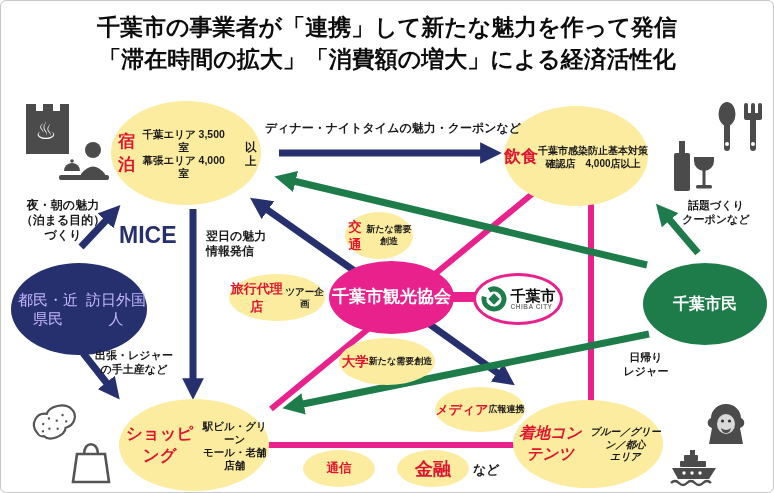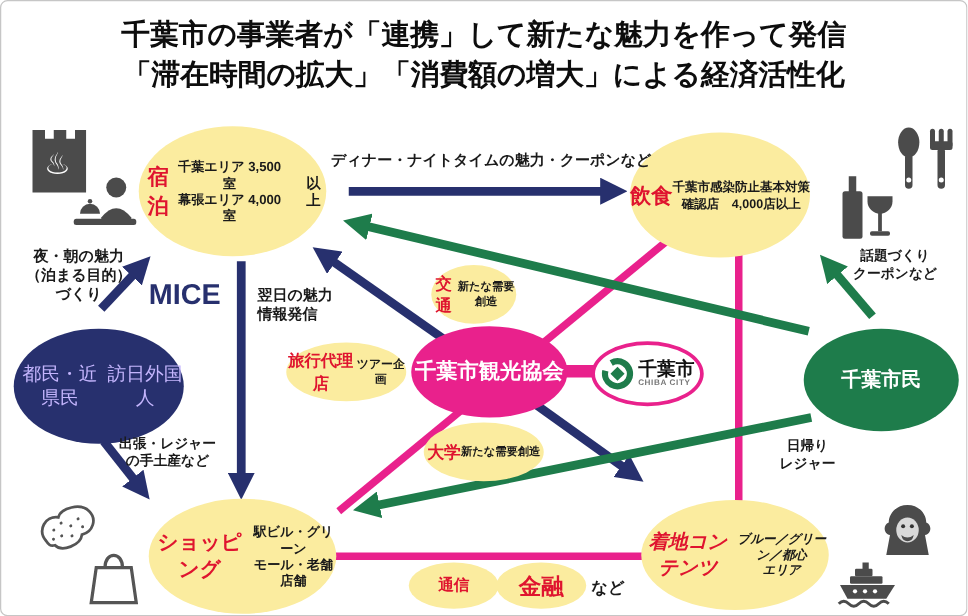--- a/index.html
+++ b/index.html
@@ -88,38 +88,42 @@
   <div class="el yellow" style="left:228px;top:273px;width:96px;height:47px;">
     <div class="rt" style="font-size:13px;">旅行代理店</div>
     <div class="sub" style="font-size:9.5px;">ツアー企画</div>
   </div>
 
   <div class="el yellow" style="left:338px;top:337px;width:96px;height:47px;">
     <div class="rt" style="font-size:13.5px;">大学</div>
     <div class="sub" style="font-size:9px;">新たな需要創造</div>
   </div>
 
+  <div class="el yellow" style="left:434px;top:386px;width:90px;height:45px;">
+    <div class="rt" style="font-size:13px;">メディア</div>
+    <div class="sub" style="font-size:9px;">広報連携</div>
+  </div>
 
   <div class="el yellow" style="left:118px;top:398px;width:150px;height:92px;">
     <div class="rt" style="font-size:16.5px;">ショッピング</div>
     <div class="sub" style="font-size:10.5px;margin-top:2px;">
       <div>駅ビル・グリーン</div>
       <div>モール・老舗店舗</div>
     </div>
   </div>
 
   <div class="el yellow" style="left:512px;top:399px;width:150px;height:88px;font-style:italic;">
     <div class="rt" style="font-size:15.5px;">着地コンテンツ</div>
     <div class="sub" style="font-size:10px;margin-top:2px;">
       <div>ブルー／グリーン／都心</div>
       <div>エリア</div>
     </div>
   </div>
 
-  <div class="el yellow" style="left:326px;top:449px;width:72px;height:37px;">
+  <div class="el yellow" style="left:302px;top:449px;width:72px;height:37px;">
     <div class="rt" style="font-size:12.5px;">通信</div>
   </div>
   <div class="el yellow" style="left:396px;top:449px;width:72px;height:37px;">
     <div class="rt" style="font-size:18px;">金融</div>
   </div>
 
   <div class="el hub" style="left:328px;top:260px;width:125px;height:73px;">
     <div style="font-size:17px;">千葉市</div>
     <div style="font-size:17px;">観光協会</div>
   </div>

